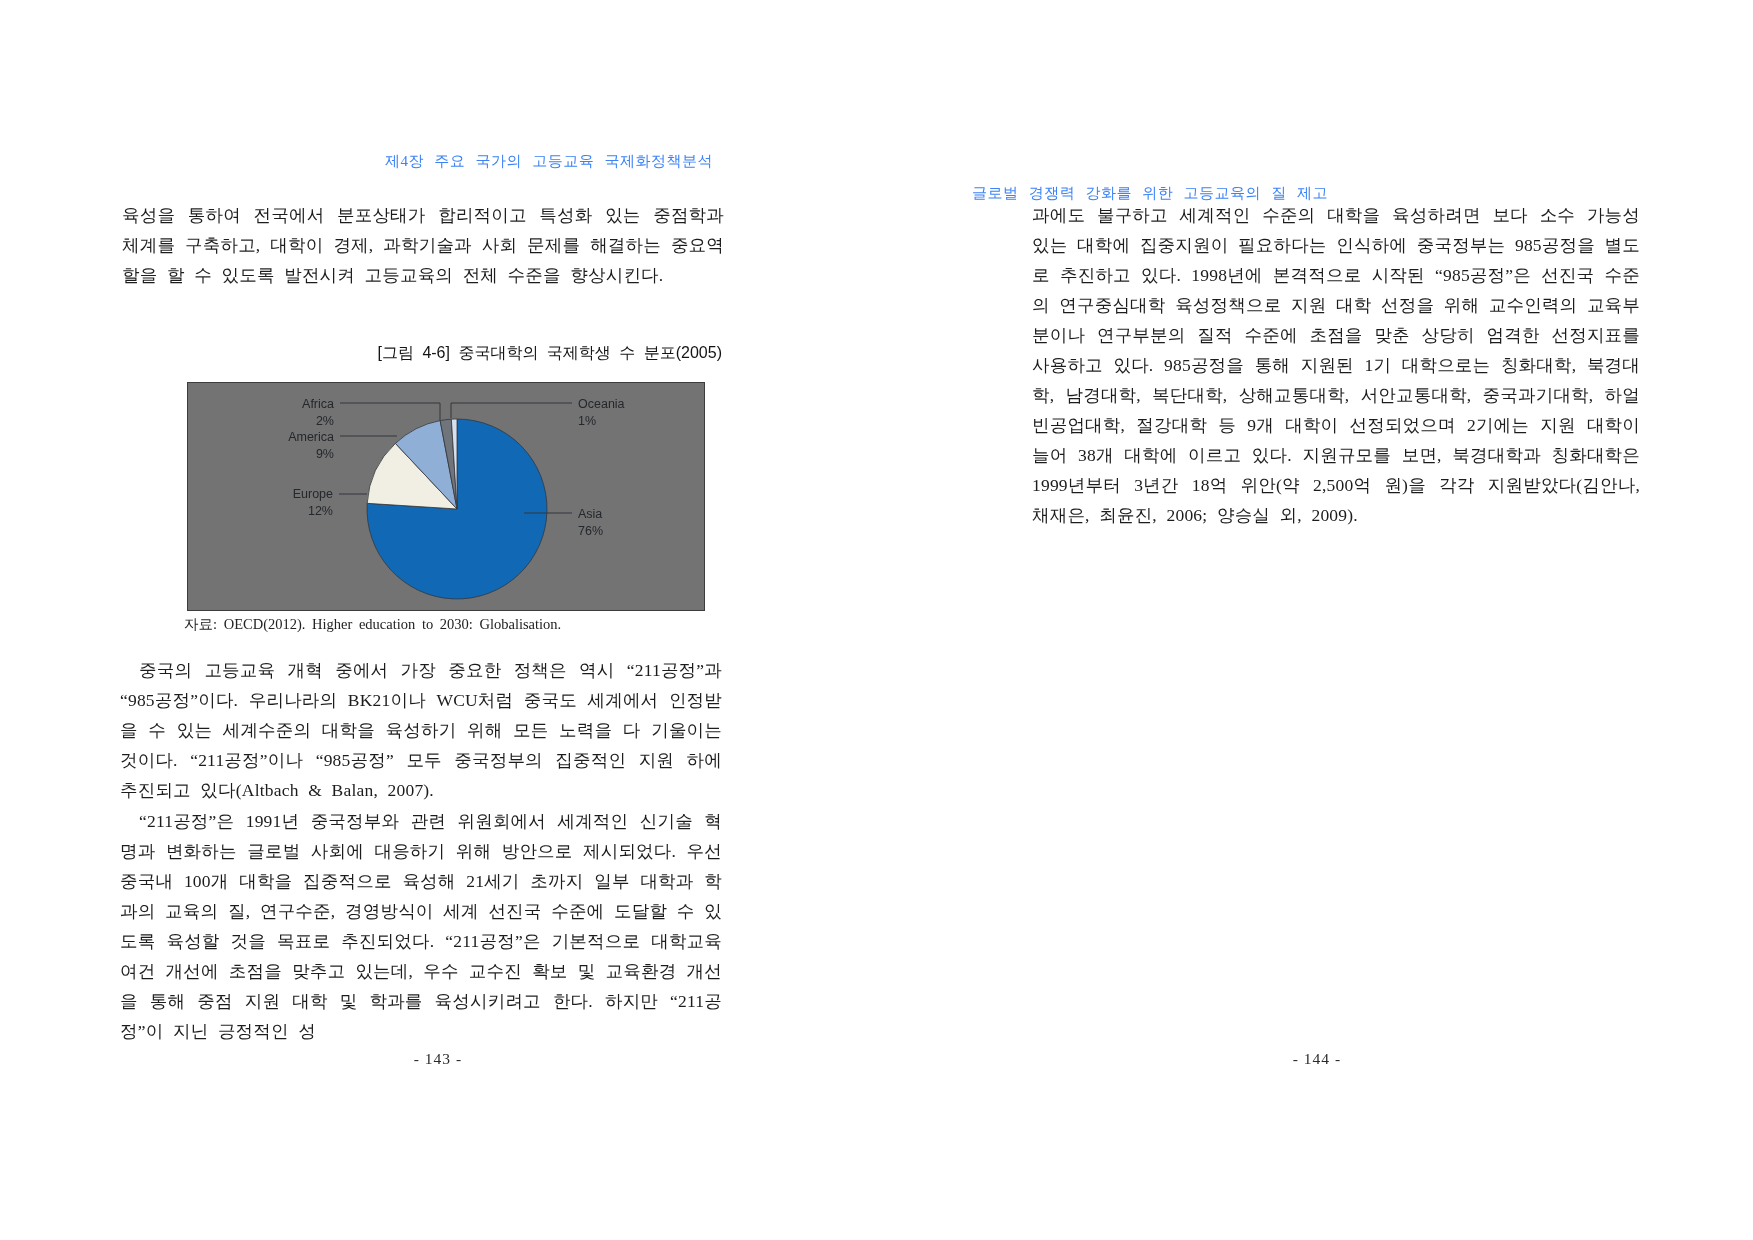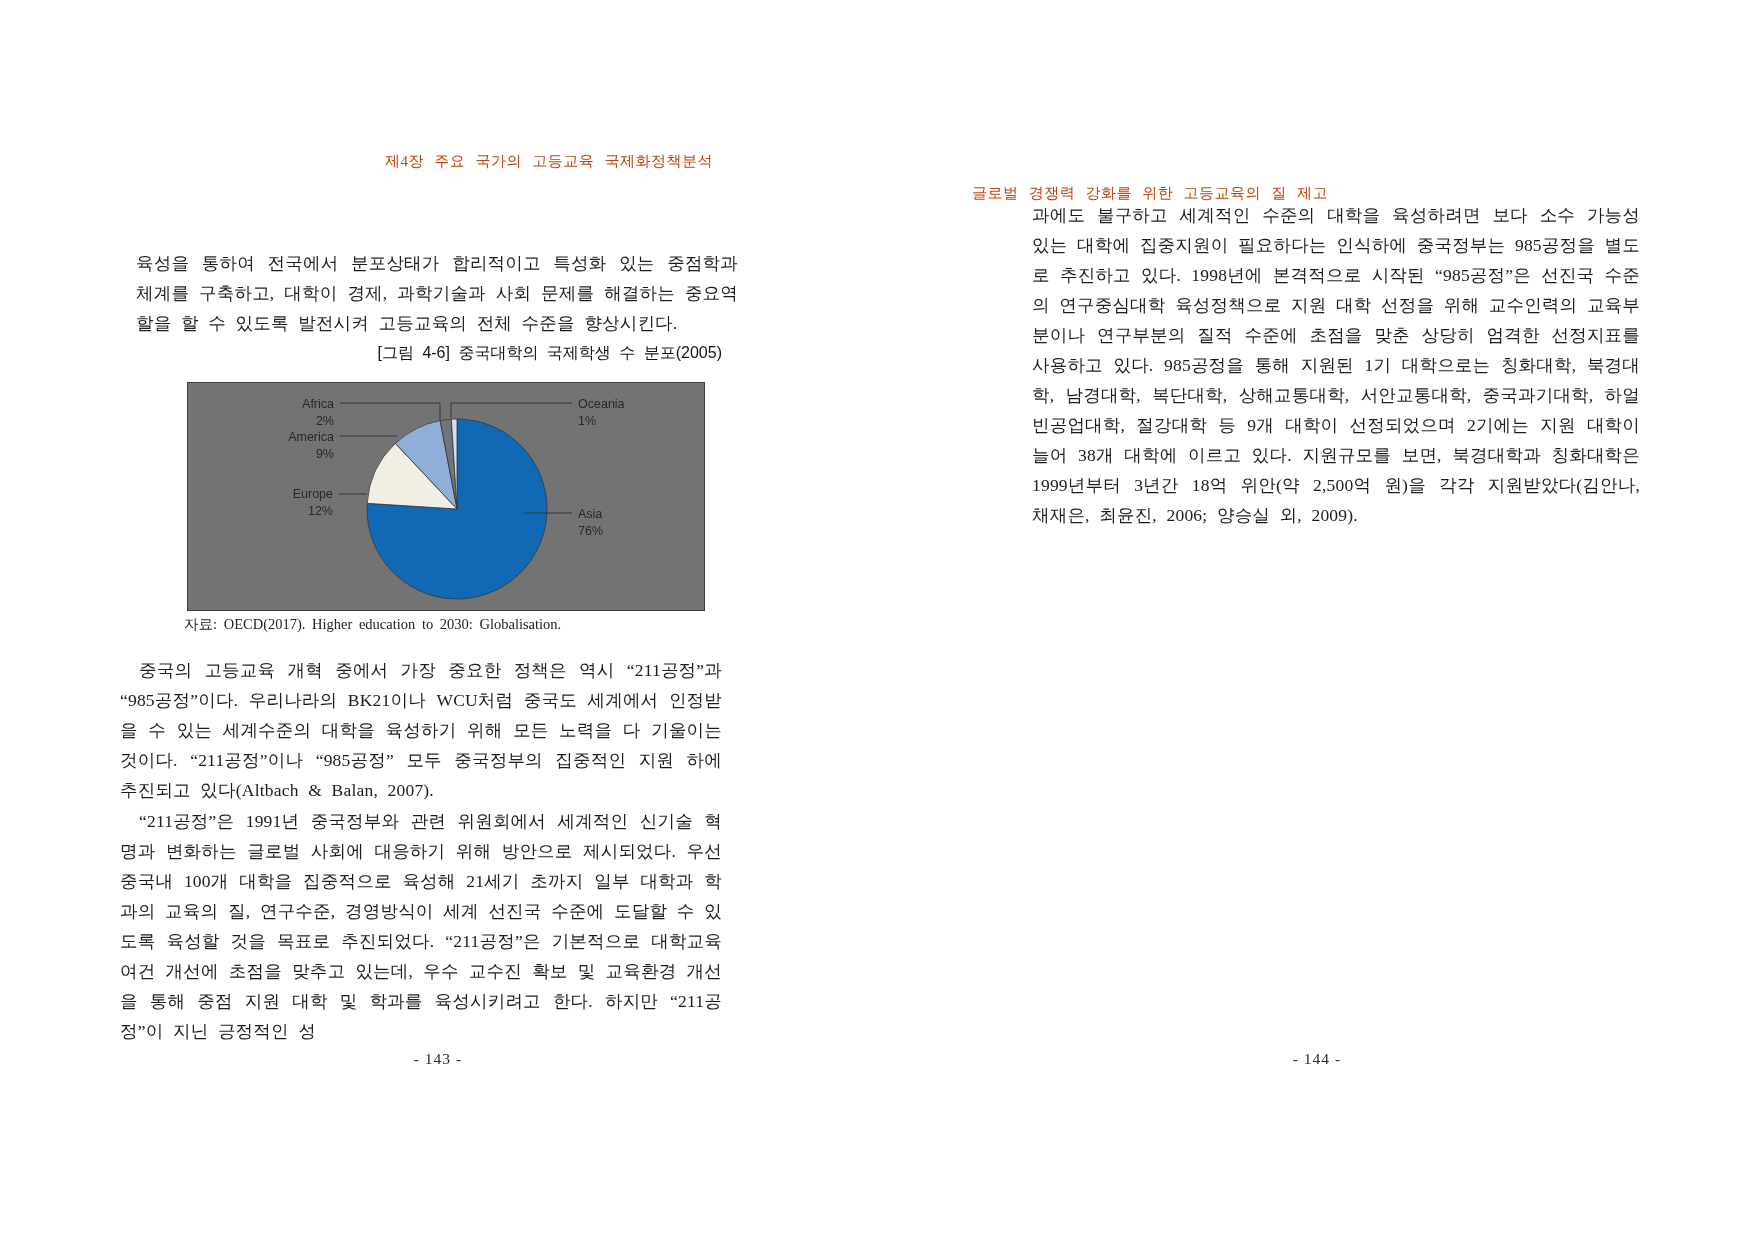--- a/index.html
+++ b/index.html
@@ -1,40 +1,40 @@
 <!DOCTYPE html>
 <html><head>
 <meta charset="utf-8">
 <style>
   html,body{margin:0;padding:0;background:#ffffff;}
   body{width:1753px;height:1240px;position:relative;overflow:hidden;
        font-family:"Liberation Serif","DejaVu Serif",serif;color:#1f1f1f;}
   .abs{position:absolute;}
-  .running-head{font-size:15px;color:#c2410c;letter-spacing:.5px;word-spacing:6px;
+  .running-head{font-size:15px;color:#3b82f6;letter-spacing:.5px;word-spacing:6px;
        transform:translateX(-50%);white-space:nowrap;}
   .body-para{width:602px;font-size:17.5px;line-height:30px;text-align:justify;
        letter-spacing:.2px;word-spacing:5px;color:#1c1c1c;}
   .indent{text-indent:19px;}
   .fig-caption{left:120px;width:602px;text-align:right;
        font-family:"Liberation Sans","DejaVu Sans",sans-serif;
        font-size:16px;color:#141414;word-spacing:4px;}
   .chart-box{left:187px;top:382px;width:516px;height:227px;
        background:#737373;border:1.5px solid #3c3c3c;box-sizing:content-box;}
   .chart-box svg{display:block;}
   svg text{font-family:"Liberation Sans","DejaVu Sans",sans-serif;
        font-size:12.5px;fill:#24272c;}
   .fig-source{left:184px;top:615px;font-size:14.5px;color:#222;word-spacing:3px;}
   .page-num{font-size:15.5px;color:#2a2a2a;letter-spacing:1px;transform:translateX(-50%);}
 </style>
 </head>
 <body>
 
 <div class="abs running-head" style="left:549px;top:152px;">제4장 주요 국가의 고등교육 국제화정책분석</div>
 
-<div class="abs body-para" style="left:136px;top:200px;margin-top:48px;">육성을 통하여 전국에서 분포상태가 합리적이고 특성화 있는 중점학과 체계를 구축하고, 대학이 경제, 과학기술과 사회 문제를 해결하는 중요역할을 할 수 있도록 발전시켜 고등교육의 전체 수준을 향상시킨다.</div>
+<div class="abs body-para" style="left:122px;top:200px;">육성을 통하여 전국에서 분포상태가 합리적이고 특성화 있는 중점학과 체계를 구축하고, 대학이 경제, 과학기술과 사회 문제를 해결하는 중요역할을 할 수 있도록 발전시켜 고등교육의 전체 수준을 향상시킨다.</div>
 
 <div class="abs fig-caption" style="top:343px;">[그림 4-6] 중국대학의 국제학생 수 분포(2005)</div>
 
 <div class="abs chart-box">
   <svg id="pie" width="516" height="227" viewBox="0 0 516 227">
       <path d="M 269,126 L 269,36 A 90,90 0 1 1 179.18,120.35 Z" fill="#1168b4" stroke="#34373c" stroke-width="0.8"></path>
       <path d="M 269,126 L 179.18,120.35 A 90,90 0 0 1 207.39,60.39 Z" fill="#f1efe3" stroke="#34373c" stroke-width="0.8"></path>
       <path d="M 269,126 L 207.39,60.39 A 90,90 0 0 1 252.14,37.59 Z" fill="#8fafd7" stroke="#34373c" stroke-width="0.8"></path>
       <path d="M 269,126 L 252.14,37.59 A 90,90 0 0 1 263.35,36.18 Z" fill="#70747b" stroke="#34373c" stroke-width="0.8"></path>
       <path d="M 269,126 L 263.35,36.18 A 90,90 0 0 1 269,36 Z" fill="#d7e0ee" stroke="#34373c" stroke-width="0.8"></path>
@@ -49,21 +49,21 @@
       <text x="145" y="132" text-anchor="end">12%</text>
       <polyline points="384,20 263,20 263,35" fill="none" stroke="#34373c" stroke-width="1"></polyline>
       <text x="390" y="25" text-anchor="start">Oceania</text>
       <text x="390" y="42" text-anchor="start">1%</text>
       <polyline points="384,130 336,130" fill="none" stroke="#34373c" stroke-width="1"></polyline>
       <text x="390" y="135" text-anchor="start">Asia</text>
       <text x="390" y="152" text-anchor="start">76%</text>
     </svg>
 </div>
 
-<div class="abs fig-source">자료: OECD(2017). Higher education to 2030: Globalisation.</div>
+<div class="abs fig-source">자료: OECD(2012). Higher education to 2030: Globalisation.</div>
 
 <div class="abs body-para indent" style="left:120px;top:655px;">중국의 고등교육 개혁 중에서 가장 중요한 정책은 역시 “211공정”과 “985공정”이다. 우리나라의 BK21이나 WCU처럼 중국도 세계에서 인정받을 수 있는 세계수준의 대학을 육성하기 위해 모든 노력을 다 기울이는 것이다. “211공정”이나 “985공정” 모두 중국정부의 집중적인 지원 하에 추진되고 있다(Altbach &amp; Balan, 2007).</div>
 
 <div class="abs body-para indent" style="left:120px;top:806px;">“211공정”은 1991년 중국정부와 관련 위원회에서 세계적인 신기술 혁명과 변화하는 글로벌 사회에 대응하기 위해 방안으로 제시되었다. 우선 중국내 100개 대학을 집중적으로 육성해 21세기 초까지 일부 대학과 학과의 교육의 질, 연구수준, 경영방식이 세계 선진국 수준에 도달할 수 있도록 육성할 것을 목표로 추진되었다. “211공정”은 기본적으로 대학교육 여건 개선에 초점을 맞추고 있는데, 우수 교수진 확보 및 교육환경 개선을 통해 중점 지원 대학 및 학과를 육성시키려고 한다. 하지만 “211공정”이 지닌 긍정적인 성</div>
 
 <div class="abs page-num" style="left:438px;top:1050px;">- 143 -</div>
 
 <div class="abs running-head" style="left:1150px;top:152px;margin-top:32px;">글로벌 경쟁력 강화를 위한 고등교육의 질 제고</div>
 
 <div class="abs body-para" style="left:1032px;top:200px;width:608px;">과에도 불구하고 세계적인 수준의 대학을 육성하려면 보다 소수 가능성 있는 대학에 집중지원이 필요하다는 인식하에 중국정부는 985공정을 별도로 추진하고 있다. 1998년에 본격적으로 시작된 “985공정”은 선진국 수준의 연구중심대학 육성정책으로 지원 대학 선정을 위해 교수인력의 교육부분이나 연구부분의 질적 수준에 초점을 맞춘 상당히 엄격한 선정지표를 사용하고 있다. 985공정을 통해 지원된 1기 대학으로는 칭화대학, 북경대학, 남경대학, 복단대학, 상해교통대학, 서안교통대학, 중국과기대학, 하얼빈공업대학, 절강대학 등 9개 대학이 선정되었으며 2기에는 지원 대학이 늘어 38개 대학에 이르고 있다. 지원규모를 보면, 북경대학과 칭화대학은 1999년부터 3년간 18억 위안(약 2,500억 원)을 각각 지원받았다(김안나, 채재은, 최윤진, 2006; 양승실 외, 2009).</div>

